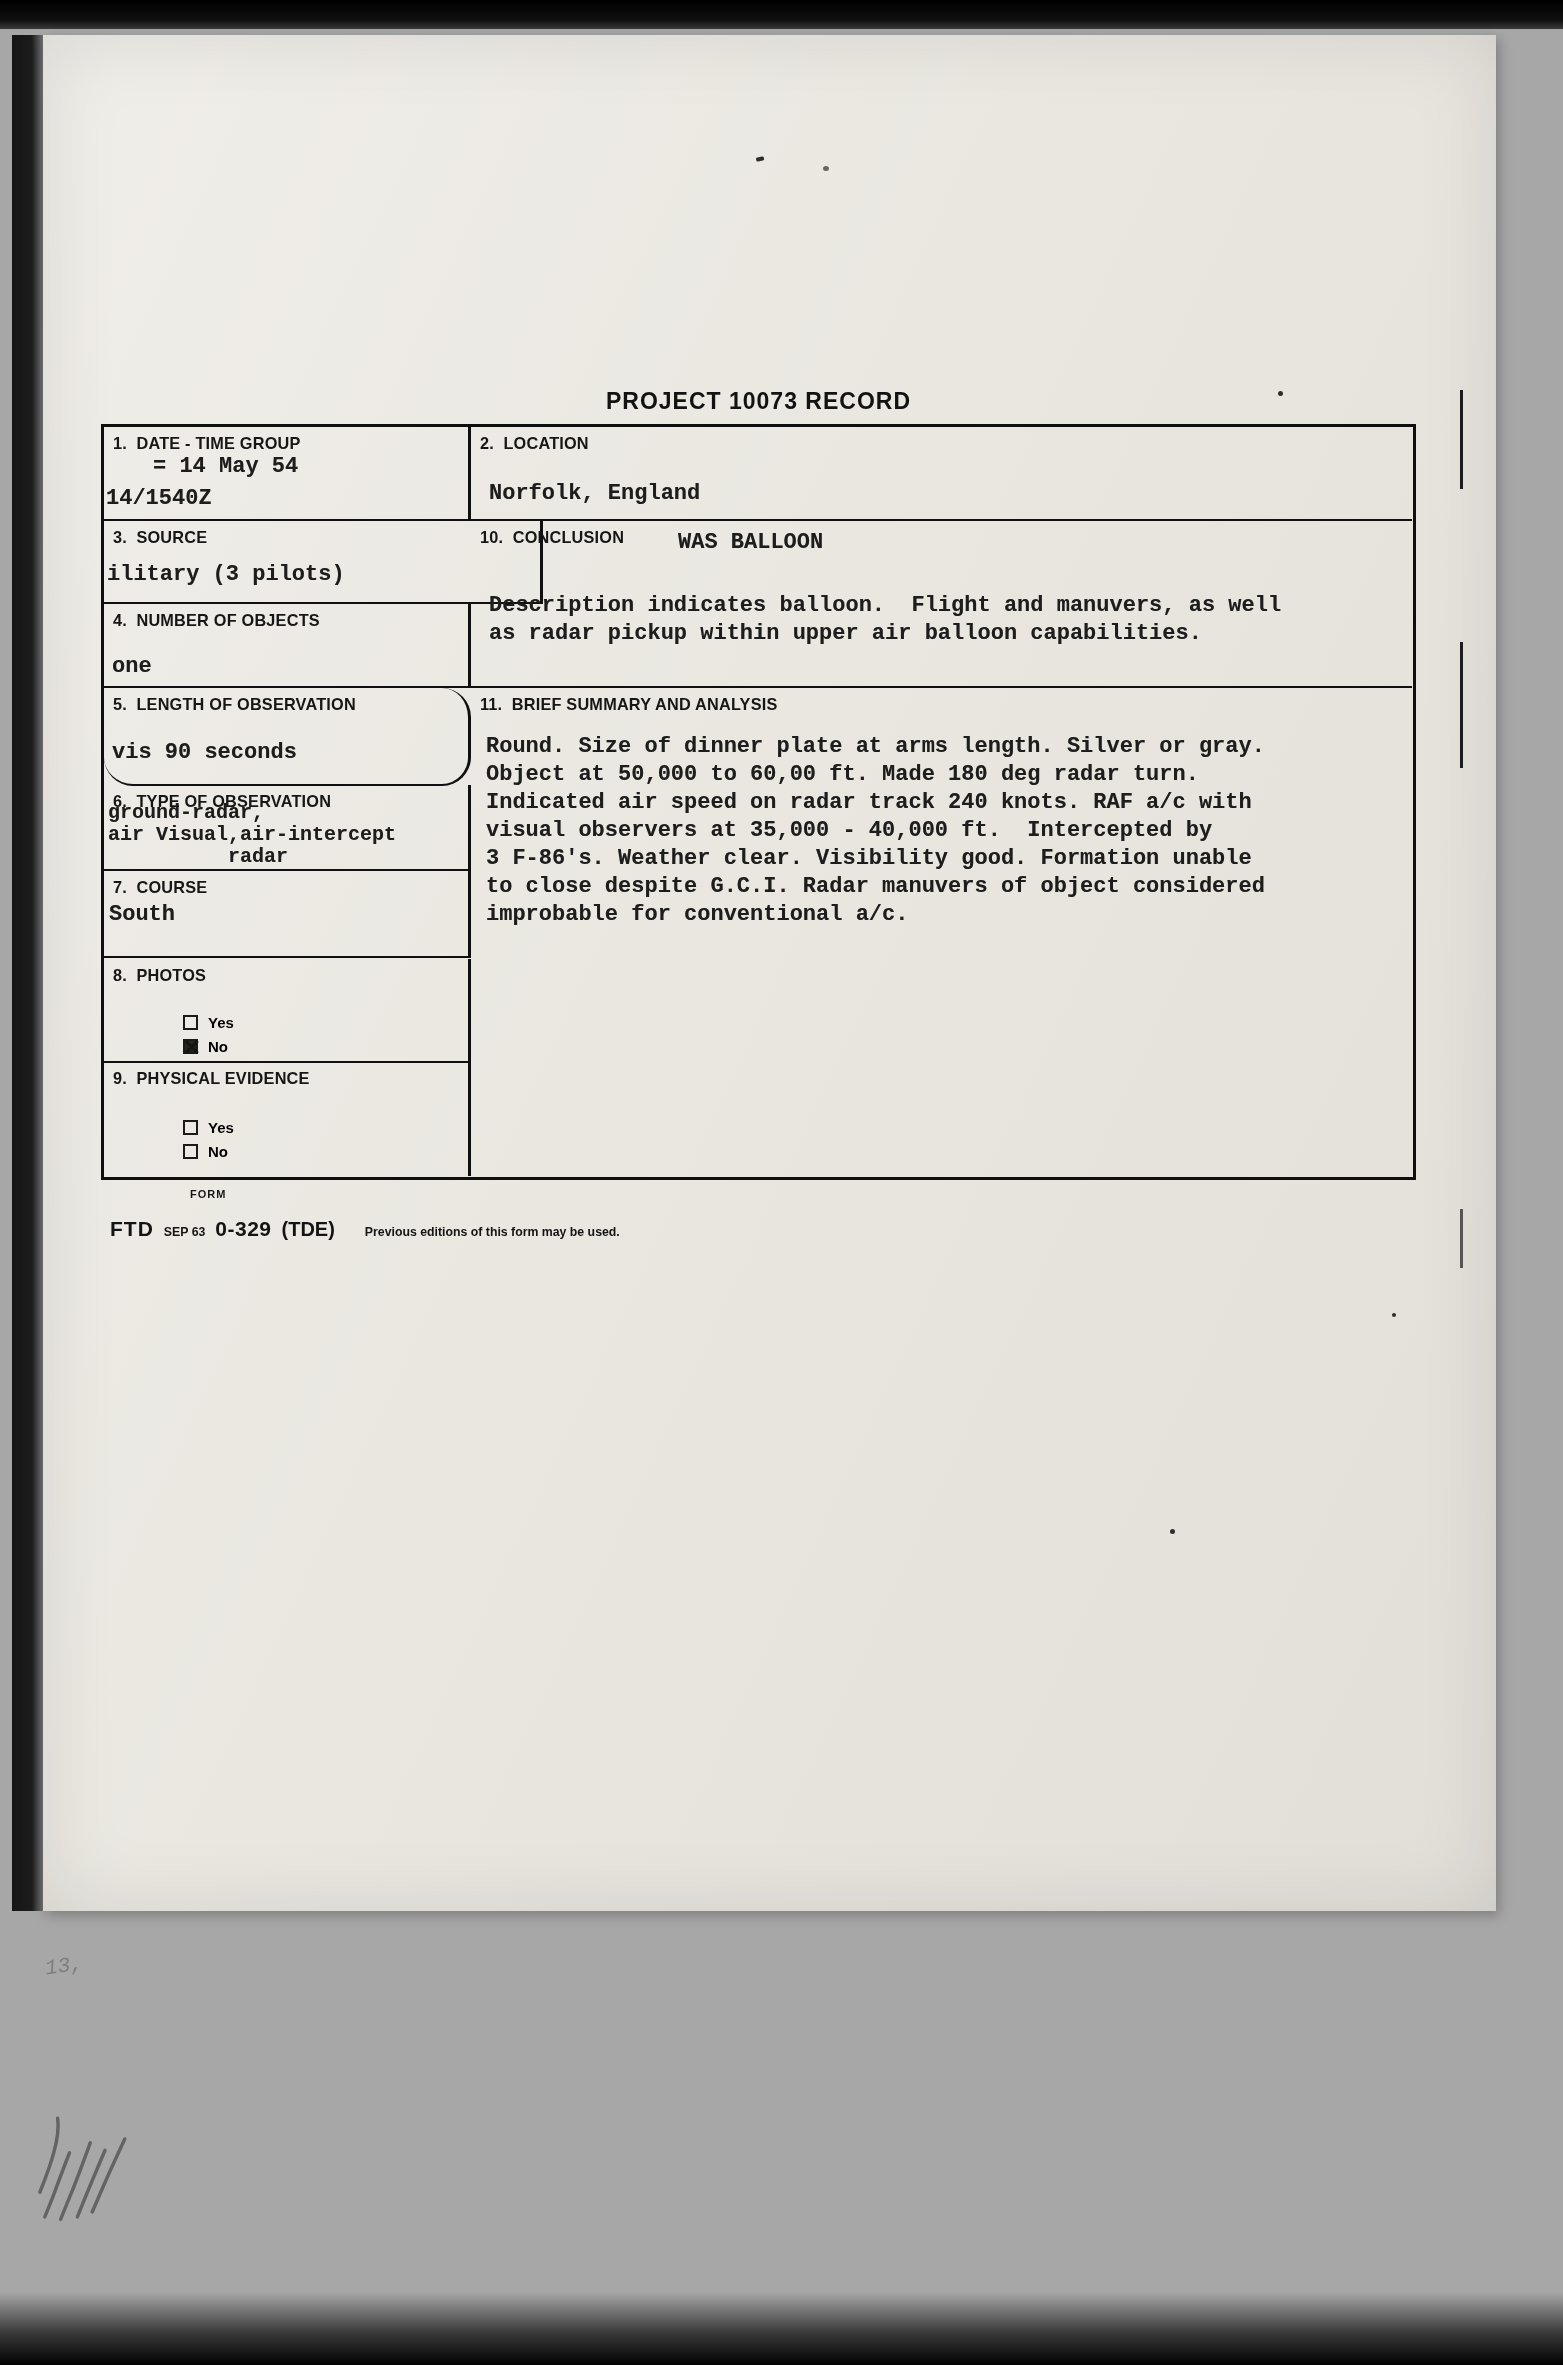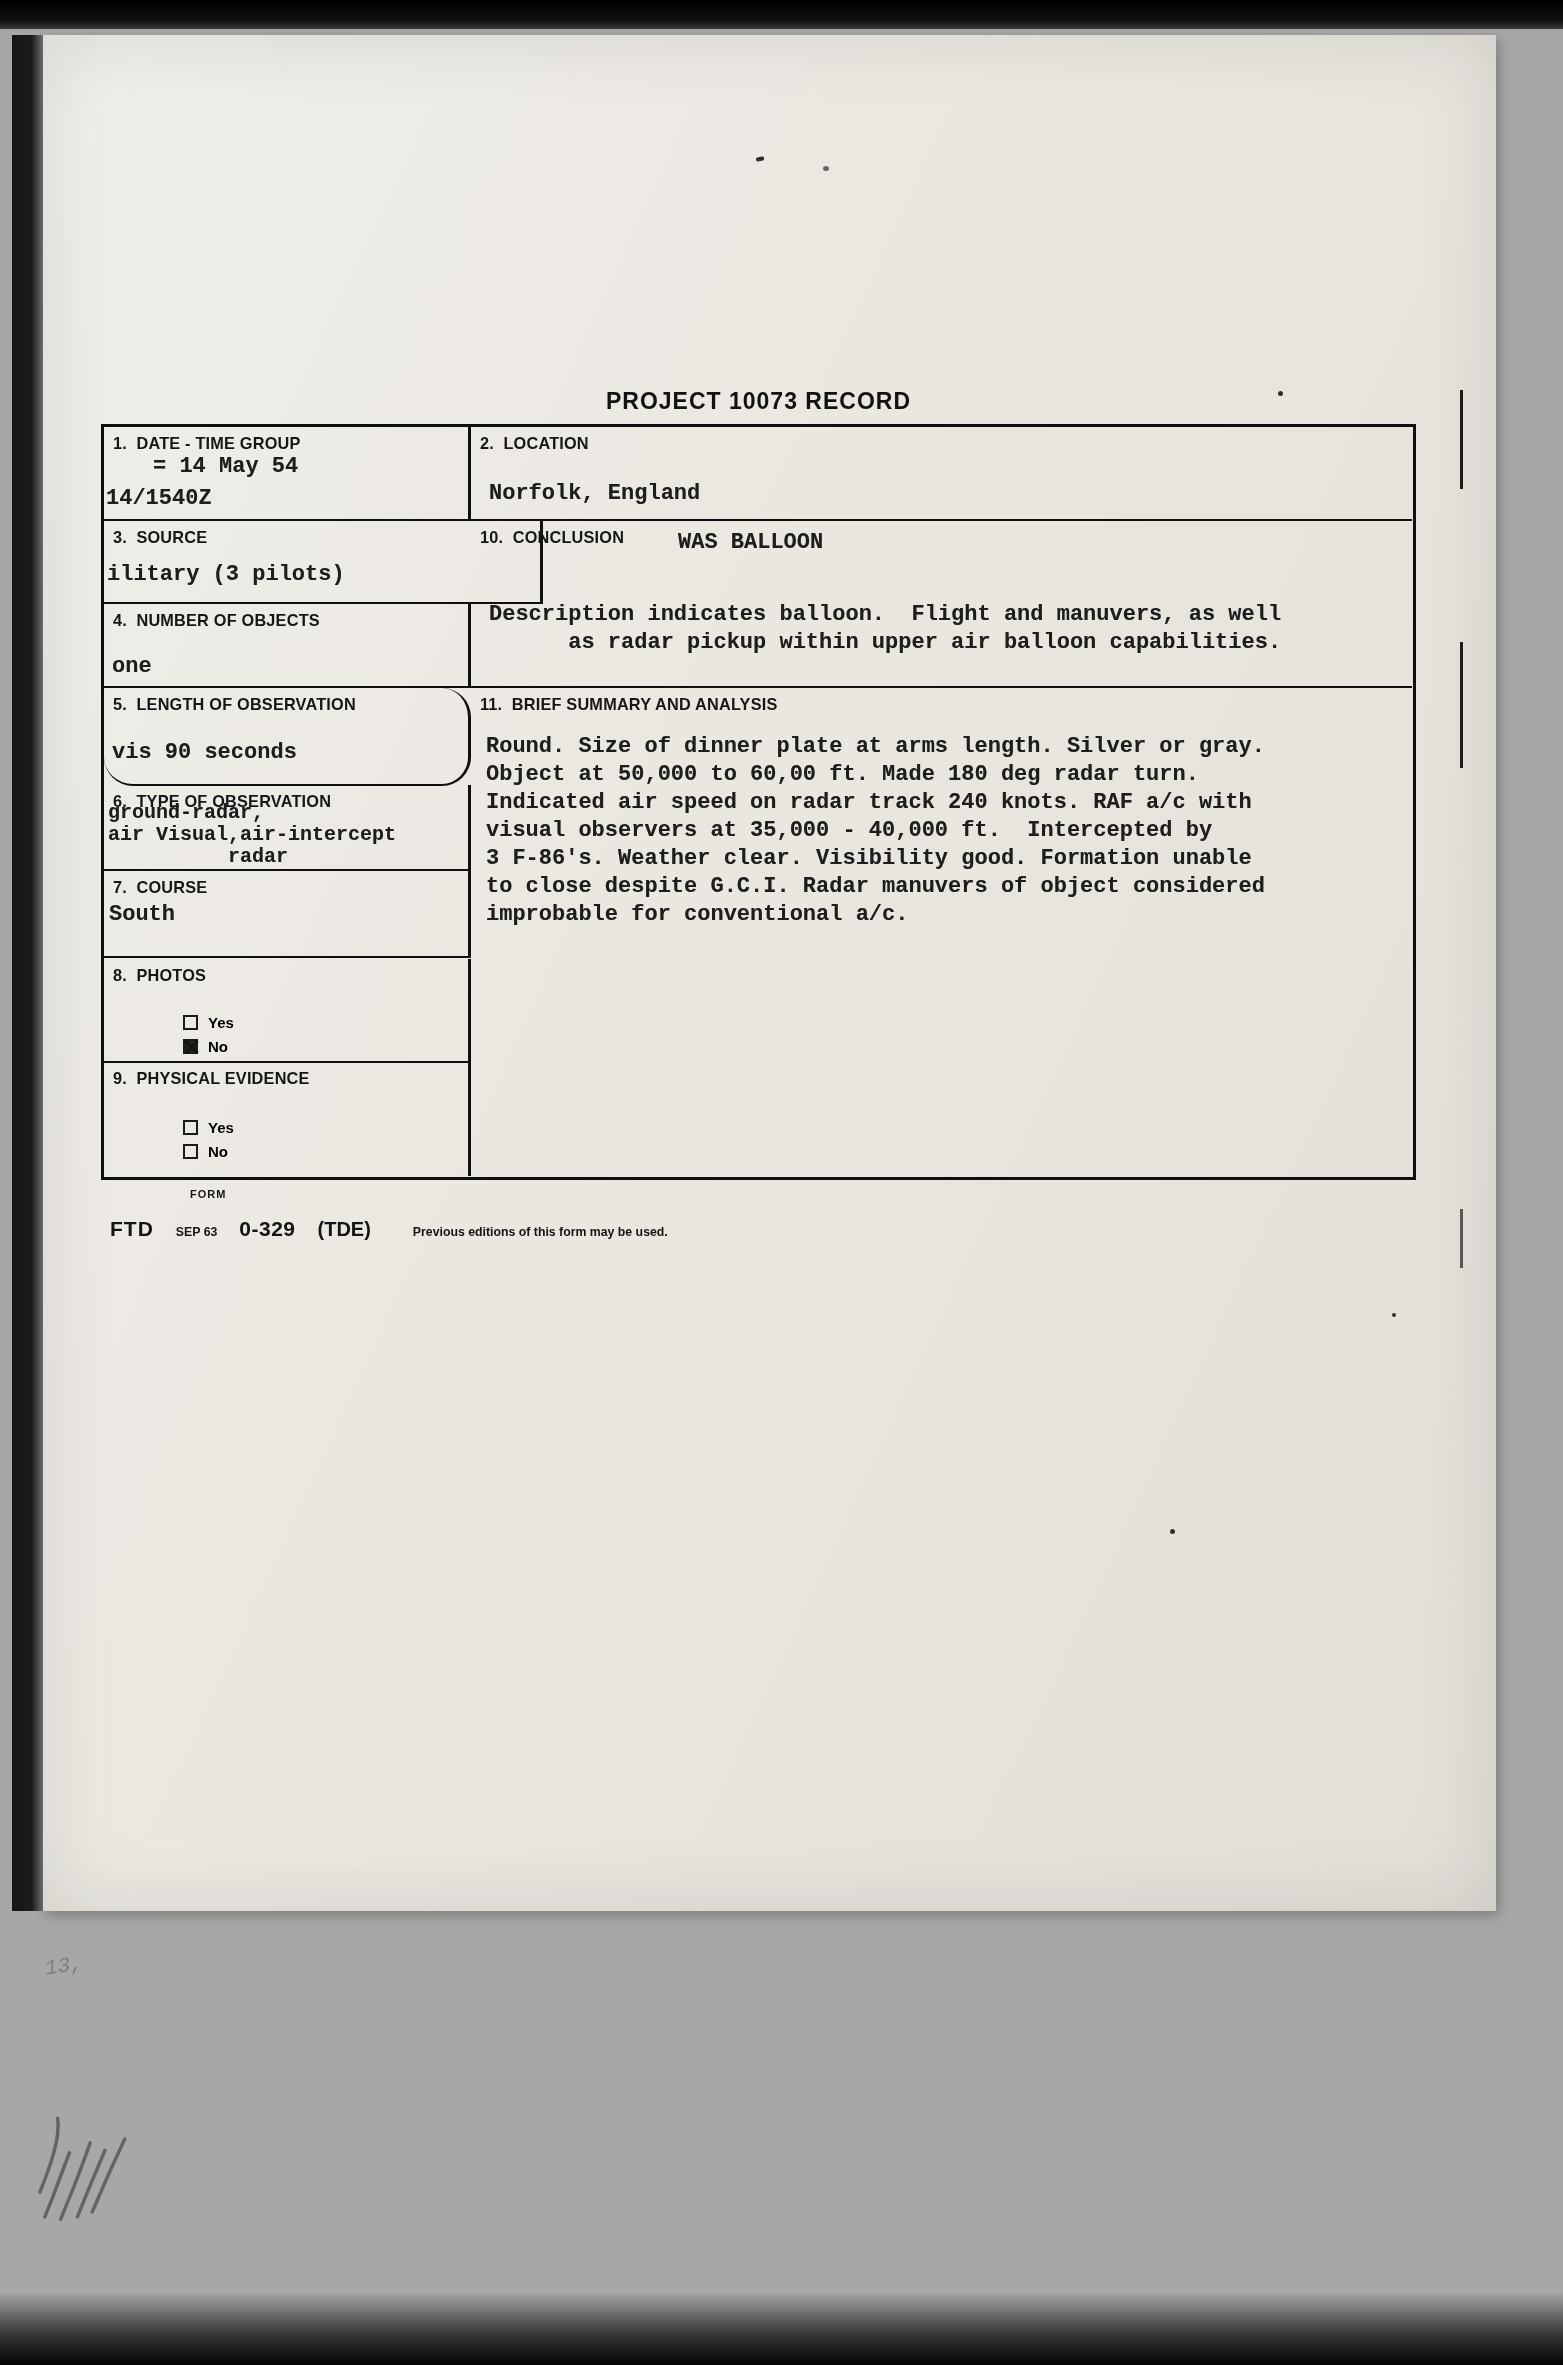--- a/index.html
+++ b/index.html
@@ -75,21 +75,21 @@
 
   #c1 .typed-a { left:49px; top:26px;  }
   #c1 .typed-b { left:2px;   top:58px; }
   #c2 .typed-a { left:18px;  top:53px; }
   #c3 .typed-a { left:3px;   top:40px;  }
   #c4 .typed-a { left:8px;  top:49px; }
   #c5 .typed-a { left:8px;  top:51px; }
   #c6 .typed-a { left:4px;   top:17px; font-size:20px; line-height:22px; }
   #c7 .typed-a { left:5px;  top:30px;  }
   #c10 .stamp  { left:207px; top:8px;  }
-  #c10 .typed-a{ left:18px;  top:80px;text-align:right; }
+  #c10 .typed-a{ left:18px;  top:71px; }
   #c11 .typed-a{ left:15px;  top:45px;  }
 
   .chk-row { position:absolute; left:79px; display:flex; align-items:center; gap:10px; }
   #c8 .row-yes { top:55px; }
   #c8 .row-no  { top:79px; }
   #c9 .row-yes { top:57px; }
   #c9 .row-no  { top:81px; }
   .chk-box {
     width:15px; height:15px; border:2.5px solid #1a1a1a; position:relative; flex:0 0 auto;
   }
@@ -99,21 +99,21 @@
     font-size:22px; font-weight:bold; color:#15150f;
   }
   .chk-label { font-size:15px; font-weight:bold; color:#000000; }
 
   .form-word {
     position:absolute; left:190px; top:1188px;
     font-size:11px; font-weight:bold; letter-spacing:1px; color:#171717;
   }
   .footer-line {
     position:absolute; left:110px; top:1200px;
-    display:flex; align-items:baseline; gap:22px; color:#141414;
+    display:flex; align-items:baseline; gap:10px; color:#141414;
   }
   .ftd   { font-size:21px; font-weight:bold; letter-spacing:1px; }
   .sep   { font-size:12.3px; font-weight:bold; }
   .fnum  { font-size:21px; font-weight:bold; letter-spacing:0.5px; }
   .tde   { font-size:20px; font-weight:bold; }
   .fnote { font-size:12.3px; font-weight:bold; margin-left:20px;margin-top:25px; }
 
   .pencil-mark {
     position:absolute; left:45px; top:1955px;
     font-family:"Liberation Mono", monospace; font-style:italic;

